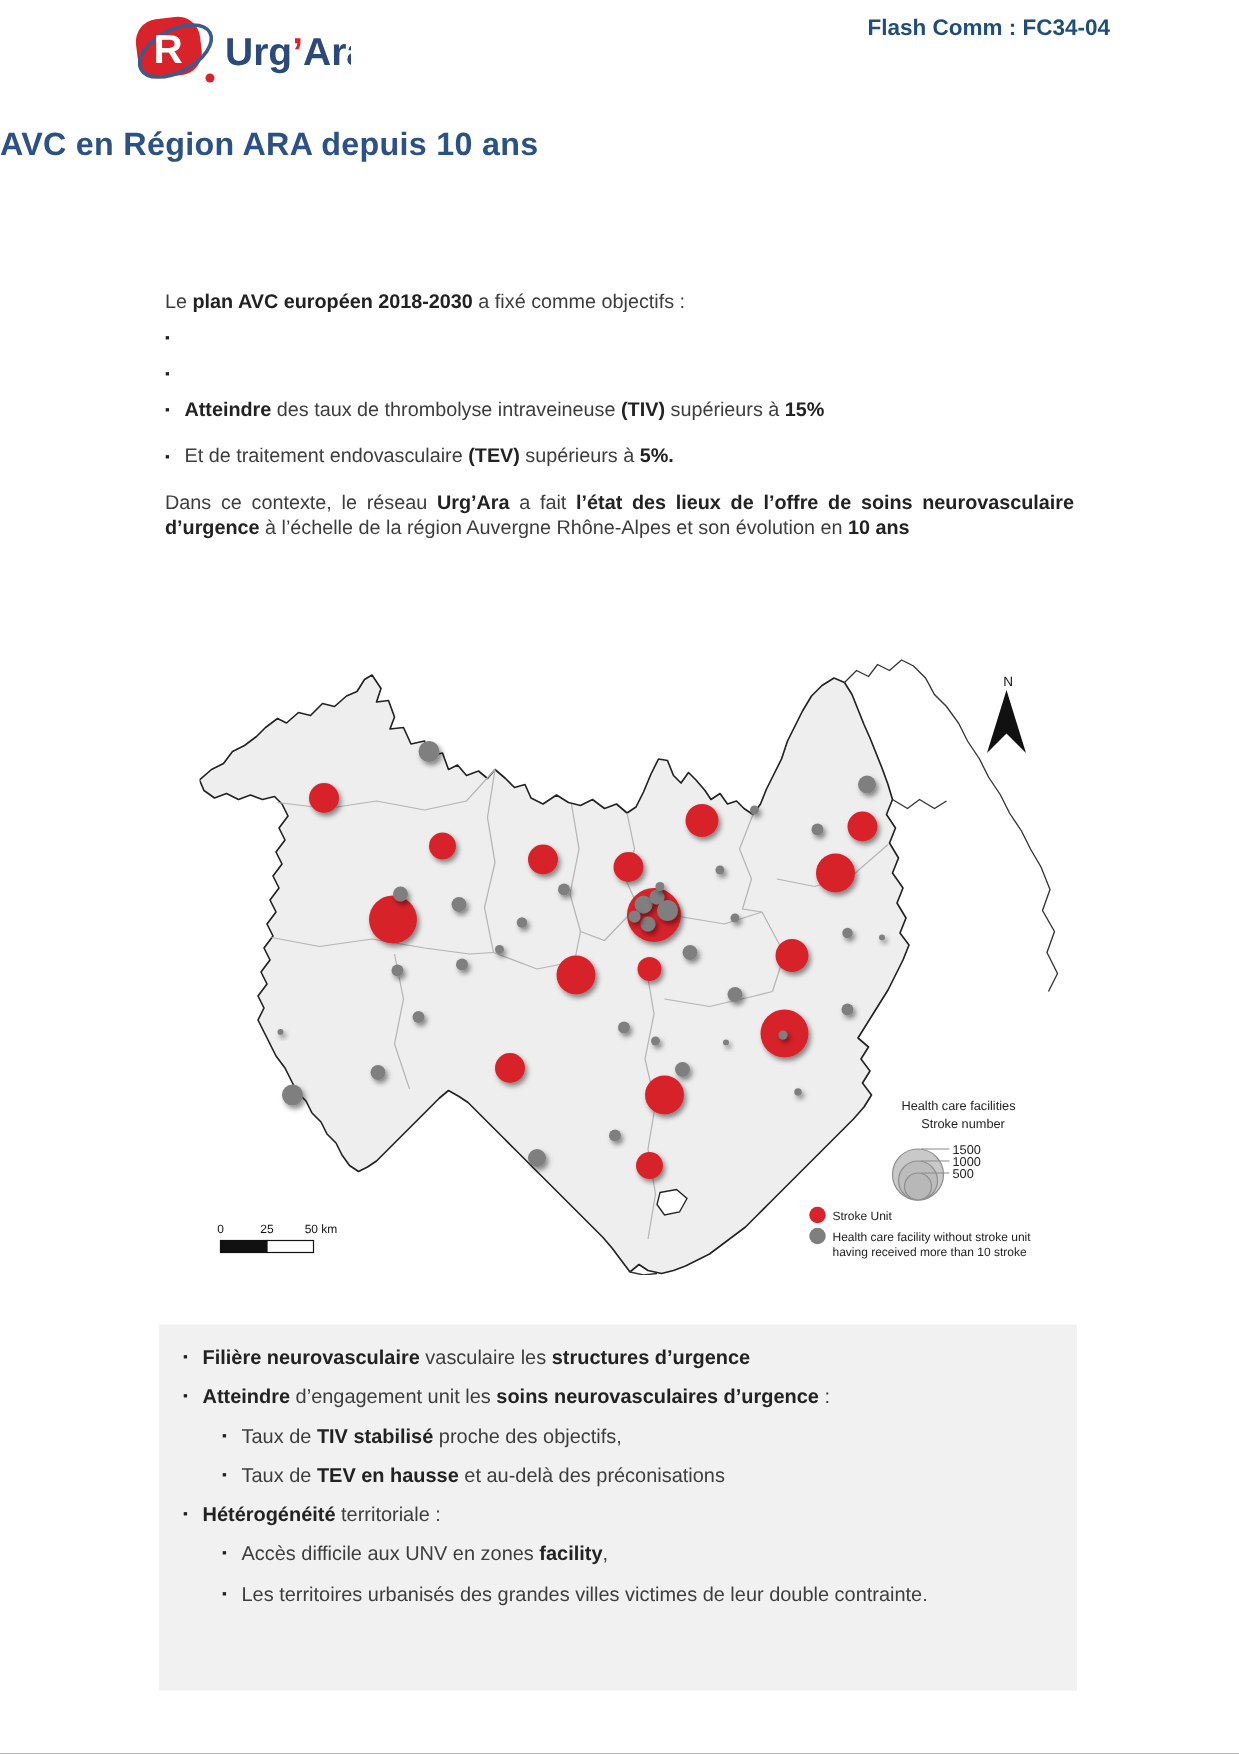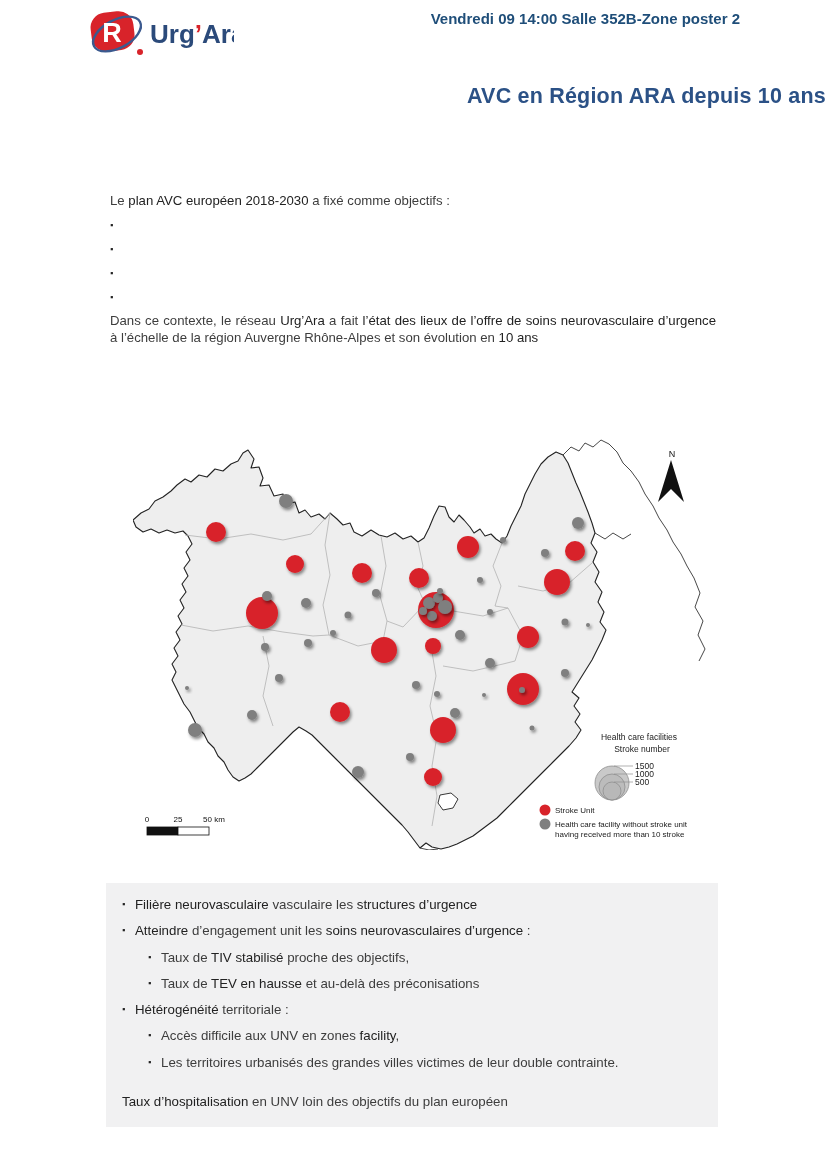--- a/index.html
+++ b/index.html
@@ -3,27 +3,27 @@
 <meta charset="utf-8">
 <style>
   html,body{margin:0;padding:0;background:#888;}
   .page{position:relative;width:826px;height:1169px;margin:0 auto;background:#ffffff;
         font-family:"Liberation Sans",sans-serif;overflow:hidden;}
   
   .logo{position:absolute;left:84px;top:5px;width:150px;height:56px;}
   .hdr-right{position:absolute;top:8px;right:86px;text-align:right;
              font-weight:bold;font-size:15px;line-height:22px;color:#1f4e79;}
   
-  .title{position:absolute;top:84px;left:0;width:100%;text-align:right;margin:0;
+  .title{position:absolute;top:84px;left:0;width:100%;text-align:left;margin:0;
          font-size:21.5px;font-weight:bold;color:#2b5186;letter-spacing:.2px;}
   
   .intro{position:absolute;left:110px;top:193px;width:606px;
          font-size:13.2px;color:#3d3d3d;line-height:1.28;}
   .intro p{margin:0 0 7px 0;}
-  .b{font-weight:normal;color:#222;}
+  .b{font-weight:bold;color:#222;}
   .bullet{display:flex;margin:0 0 7px 0;}
   .bsym{flex:0 0 13px;font-size:9px;color:#222;line-height:17px;}
   .btext{flex:1;margin:0;}
   .justify{text-align:justify;}
   
   .map{position:absolute;left:133px;top:435px;width:580px;height:415px;}
   .map svg{width:100%;height:100%;display:block;}
   
   .findings{position:absolute;left:106px;top:883px;width:612px;height:244px;
             background:#f1f1f2;box-sizing:border-box;padding:13px 16px 0 16px;
@@ -42,38 +42,40 @@
     <g>
       <rect x="7" y="7" width="43" height="39" rx="15" ry="15" fill="#d8232a" transform="rotate(-7 28 26)"></rect>
       <ellipse cx="33" cy="29" rx="26" ry="14" fill="none" stroke="#3b5a8f" stroke-width="2.4" transform="rotate(-28 33 29)"></ellipse>
       <circle cx="56" cy="47" r="3" fill="#d8232a"></circle>
       <text x="28" y="37" text-anchor="middle" font-size="27" font-weight="bold" fill="#ffffff">R</text>
     </g>
     <text x="66" y="38" font-size="26" font-weight="bold"><tspan fill="#2b4a7a">Urg</tspan><tspan fill="#d8232a">’</tspan><tspan fill="#2b4a7a">Ara</tspan></text>
   </svg>
 
   <div class="hdr-right">
-    <div>Vendredi 09 14:00 Salle 352B-Zone poster 2</div>
+    <div>Flash Comm : FC34-04</div>
   </div>
 
   <h1 class="title">AVC en Région ARA depuis 10 ans</h1>
 
   <section class="intro">
     <p><span>Le </span><span class="b">plan AVC européen 2018-2030</span><span> a fixé comme objectifs :</span></p>
     <div class="bullet">
       <span class="bsym">▪</span>
     </div>
     <div class="bullet">
       <span class="bsym">▪</span>
     </div>
     <div class="bullet">
       <span class="bsym">▪</span>
-    </div>
-    <div class="bullet">
-      <span class="bsym">▪</span>
+      <p class="btext"><span class="b">Atteindre</span><span> des taux de thrombolyse intraveineuse </span><span class="b">(TIV)</span><span> supérieurs à </span><span class="b">15%</span></p>
+    </div>
+    <div class="bullet">
+      <span class="bsym">▪</span>
+      <p class="btext"><span>Et de traitement endovasculaire </span><span class="b">(TEV)</span><span> supérieurs à </span><span class="b">5%.</span></p>
     </div>
     <p class="justify" style=""><span>Dans ce contexte, le réseau </span><span class="b">Urg’Ara</span><span> a fait </span><span class="b">l’état des lieux de l’offre de soins neurovasculaire d’urgence</span><span> à l’échelle de la région Auvergne Rhône-Alpes et son évolution en </span><span class="b">10 ans</span></p>
   </section>
 
   <div class="map">
     <svg viewBox="0 0 580 415">
       <defs>
         <filter id="softsh" x="-60%" y="-60%" width="260%" height="260%">
           <feDropShadow dx="1.6" dy="2.2" stdDeviation="1.8" flood-color="#000" flood-opacity="0.45"></feDropShadow>
         </filter>
@@ -230,16 +232,15 @@
       <p class="btext"><span class="b">Hétérogénéité</span><span> territoriale :</span></p>
     </div>
     <div class="f-item lvl2">
       <span class="bsym">▪</span>
       <p class="btext"><span>Accès difficile aux UNV en zones </span><span class="b">facility</span><span>,</span></p>
     </div>
     <div class="f-item lvl2">
       <span class="bsym">▪</span>
       <p class="btext"><span>Les territoires urbanisés des grandes villes victimes de leur double contrainte.</span></p>
     </div>
-    <p class="f-foot"><span class="b">Taux d’hospitalisation</span><span> en UNV loin des objectifs du plan européen</span></p>
   </section>
 
 </div>
 
 </body></html>

